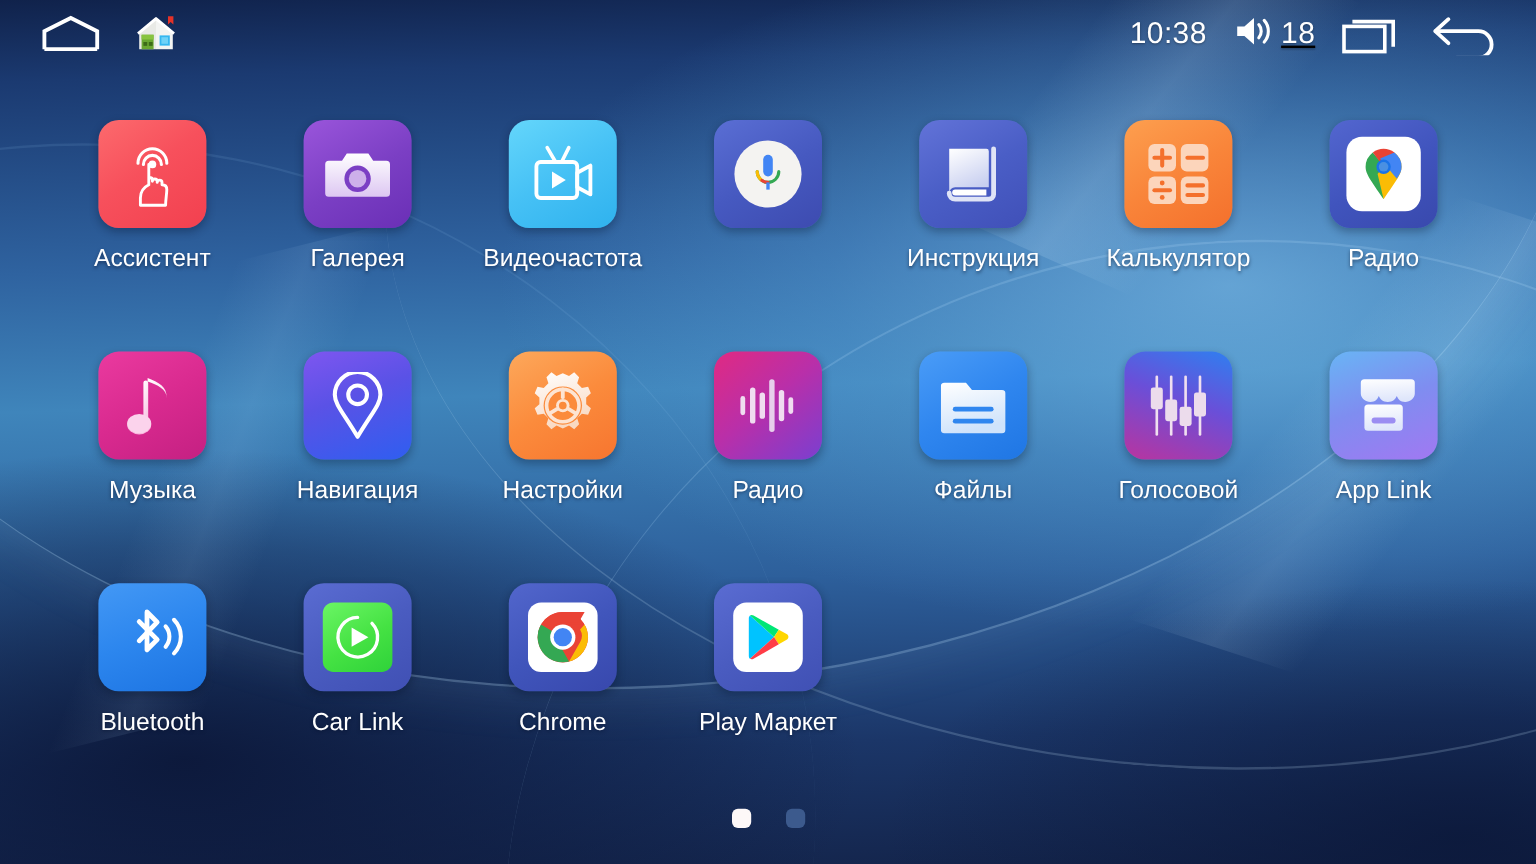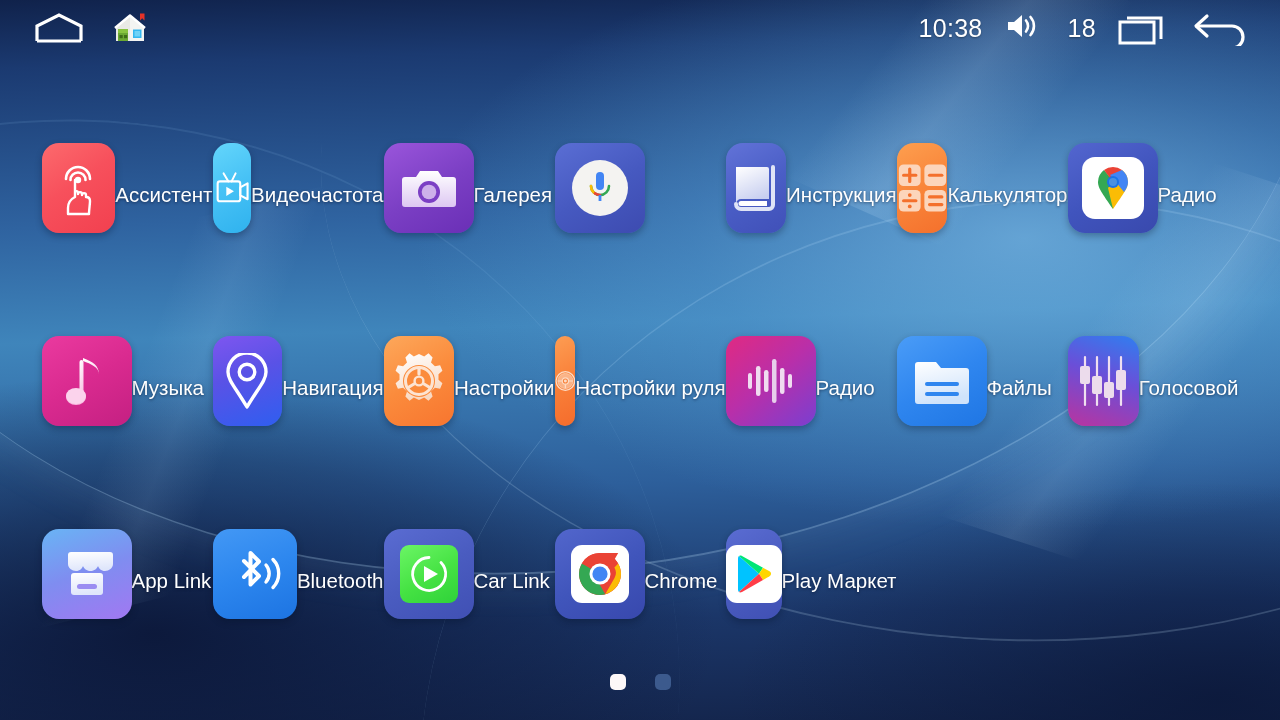--- a/index.html
+++ b/index.html
@@ -88,33 +88,33 @@
   #sb-right { margin-left:auto; display:flex; align-items:center; gap:22px; padding-right:30px; }
   .sb-btn { display:flex; align-items:center; justify-content:center; cursor:pointer; }
   .clock {
     color:#fff; font-size:25px; letter-spacing:.3px;
     text-shadow:0 1px 2px rgba(0,0,0,.35);
   }
   .volnum {
     color:#fff; font-size:25px; letter-spacing:.3px;
     text-shadow:0 1px 2px rgba(0,0,0,.35);
   }
-  .volgroup { display:flex; align-items:center; gap:27px; }
+  .volgroup { display:flex; align-items:center; gap:4px;text-decoration:underline; }
 
   
   #appgrid {
     position:absolute; left:0; top:82px; width:1280px; z-index:4;
     display:grid;
     grid-template-columns:repeat(7, 171px);
     justify-content:center;
     row-gap:0;
   }
   .app-cell {
     width:171px; height:193px;
-    display:flex; flex-direction:row; align-items:center;
+    display:flex; flex-direction:column; align-items:center;
     cursor:pointer;
     padding-top:18px;
   }
   .tile {
     width:90px; height:90px; border-radius:17px;
     display:flex; align-items:center; justify-content:center;
     position:relative; overflow:hidden;
     box-shadow:0 3px 7px rgba(3,12,34,.30);
   }
   .tile svg { display:block; }
@@ -227,46 +227,46 @@
           <path d="M17.5 20 a7.5 7.5 0 0 1 15 0"></path>
         </g>
         <circle cx="25" cy="20" r="3.2" fill="#fff"></circle>
         <path d="M22 20 v17 M22 37 c-4 2 -7 6 -7 11 v6 h21 c0 -5 1 -9 1 -13 0 -3 -2 -4 -4 -4 v-2 c0 -2.5 -4 -2.5 -4 0 v-1 c0 -2.5 -4 -2.5 -4 0 v-1 c0 -2.5 -3 -2.5 -3 0" fill="none" stroke="#fff" stroke-width="2.4" stroke-linejoin="round" stroke-linecap="round"></path>
       </svg>
     </div>
     <span class="app-label">Ассистент</span>
   </div>
 
   <div class="app-cell">
-    <div class="tile" style="background:linear-gradient(150deg,#64d6fb 0%,#46c1f5 50%,#2fb2ee 100%)">
-      <svg width="58" height="52" viewBox="0 0 58 52">
-        <path d="M16 4 L23 16 M34 4 L28 16" stroke="#fff" stroke-width="3" stroke-linecap="round" fill="none"></path>
-        <rect x="7" y="16" width="34" height="30" rx="3.5" fill="none" stroke="#fff" stroke-width="3.2"></rect>
-        <path d="M41 25 L52 19 v24 L41 37 z" fill="none" stroke="#fff" stroke-width="3.2" stroke-linejoin="round"></path>
-        <path d="M20 24 L31.5 31 L20 38 z" fill="#fff"></path>
-      </svg>
-    </div>
-    <span class="app-label">Видеочастота</span>
-  </div>
-
-  <div class="app-cell">
     <div class="tile" style="background:linear-gradient(150deg,#9a55db 0%,#7b3fc4 52%,#6a2fb6 100%)">
       <svg width="56" height="50" viewBox="0 0 56 50">
         <defs>
           <linearGradient id="camGrad" x1="0" y1="0" x2="0" y2="1">
             <stop offset="0%" stop-color="#ffffff"></stop>
             <stop offset="100%" stop-color="#ddc7f2"></stop>
           </linearGradient>
         </defs>
         <path d="M4 14 h11 l4 -6 h18 l4 6 h11 a3 3 0 0 1 3 3 v24 a3 3 0 0 1 -3 3 H4 a3 3 0 0 1 -3 -3 V17 a3 3 0 0 1 3 -3 z" fill="url(#camGrad)"></path>
         <circle cx="28" cy="29" r="11" fill="#7b3fc4"></circle>
         <circle cx="28" cy="29" r="7.3" fill="#cdb0ea"></circle>
       </svg>
     </div>
     <span class="app-label">Галерея</span>
+  </div>
+
+  <div class="app-cell">
+    <div class="tile" style="background:linear-gradient(150deg,#64d6fb 0%,#46c1f5 50%,#2fb2ee 100%)">
+      <svg width="58" height="52" viewBox="0 0 58 52">
+        <path d="M16 4 L23 16 M34 4 L28 16" stroke="#fff" stroke-width="3" stroke-linecap="round" fill="none"></path>
+        <rect x="7" y="16" width="34" height="30" rx="3.5" fill="none" stroke="#fff" stroke-width="3.2"></rect>
+        <path d="M41 25 L52 19 v24 L41 37 z" fill="none" stroke="#fff" stroke-width="3.2" stroke-linejoin="round"></path>
+        <path d="M20 24 L31.5 31 L20 38 z" fill="#fff"></path>
+      </svg>
+    </div>
+    <span class="app-label">Видеочастота</span>
   </div>
 
   <div class="app-cell">
     <div class="tile" style="background:linear-gradient(150deg,#5a6ed4 0%,#4659c0 52%,#3d4bb0 100%)">
       <div class="chip" style="border-radius:50%;width:56px;height:56px;background:#f4f3f1">
         <svg width="30" height="38" viewBox="0 0 30 38">
           <rect x="11" y="3" width="8" height="18" rx="4" fill="#4285f4"></rect>
           <path d="M6 17 a9 9 0 0 0 18 0" fill="none" stroke="#34a853" stroke-width="2.6" stroke-linecap="round"></path>
           <path d="M6 17 a9 9 0 0 0 4 7.4" fill="none" stroke="#fbbc05" stroke-width="2.6" stroke-linecap="round"></path>
           <path d="M10 24.4 a9 9 0 0 0 5 1.6" fill="none" stroke="#ea4335" stroke-width="2.6" stroke-linecap="round"></path>
@@ -376,35 +376,20 @@
           <path d="M17.2 34.5 L23 31"></path>
           <path d="M38.8 34.5 L33 31"></path>
         </g>
         <circle cx="28" cy="28" r="5.6" fill="#fde4d2"></circle>
         <circle cx="28" cy="28" r="3.2" fill="#fb8b3c"></circle>
       </svg>
     </div>
     <span class="app-label">Настройки</span>
   </div>
 
-  <div class="app-cell">
-    <div class="tile" style="background:linear-gradient(150deg,#fd9d53 0%,#f98039 50%,#f56c2c 100%)">
-      <svg width="56" height="56" viewBox="0 0 56 56">
-        <circle cx="28" cy="28" r="25" fill="none" stroke="#fcdcc6" stroke-width="3.4"></circle>
-        <circle cx="28" cy="28" r="20.5" fill="#fcdcc6" opacity="0.55"></circle>
-        <circle cx="28" cy="28" r="20.5" fill="none" stroke="#fcdcc6" stroke-width="1.5"></circle>
-        <path d="M7.8 28 H48.2" stroke="#fcdcc6" stroke-width="3.2"></path>
-        <path d="M28 28 V48.5" stroke="#fcdcc6" stroke-width="3.2"></path>
-        <circle cx="28" cy="28" r="8.5" fill="#f98039"></circle>
-        <circle cx="28" cy="28" r="8.5" fill="none" stroke="#fcdcc6" stroke-width="3.2"></circle>
-        <circle cx="28" cy="28" r="4" fill="#fcdcc6"></circle>
-      </svg>
-    </div>
-    <span class="app-label">Настройки руля</span>
-  </div>
 
   <div class="app-cell">
     <div class="tile" style="background:linear-gradient(140deg,#e02a82 0%,#b92fa9 48%,#7a3fd0 100%)">
       <svg width="52" height="50" viewBox="0 0 52 50">
         <g fill="#f0dcf0">
           <rect x="3" y="17" width="4" height="16" rx="2"></rect>
           <rect x="11" y="10" width="4.5" height="30" rx="2.2"></rect>
           <rect x="19" y="14" width="4.5" height="22" rx="2.2"></rect>
           <rect x="27" y="3" width="4.5" height="44" rx="2.2" fill="#e7cfeb"></rect>
           <rect x="35" y="12" width="4.5" height="26" rx="2.2"></rect>

